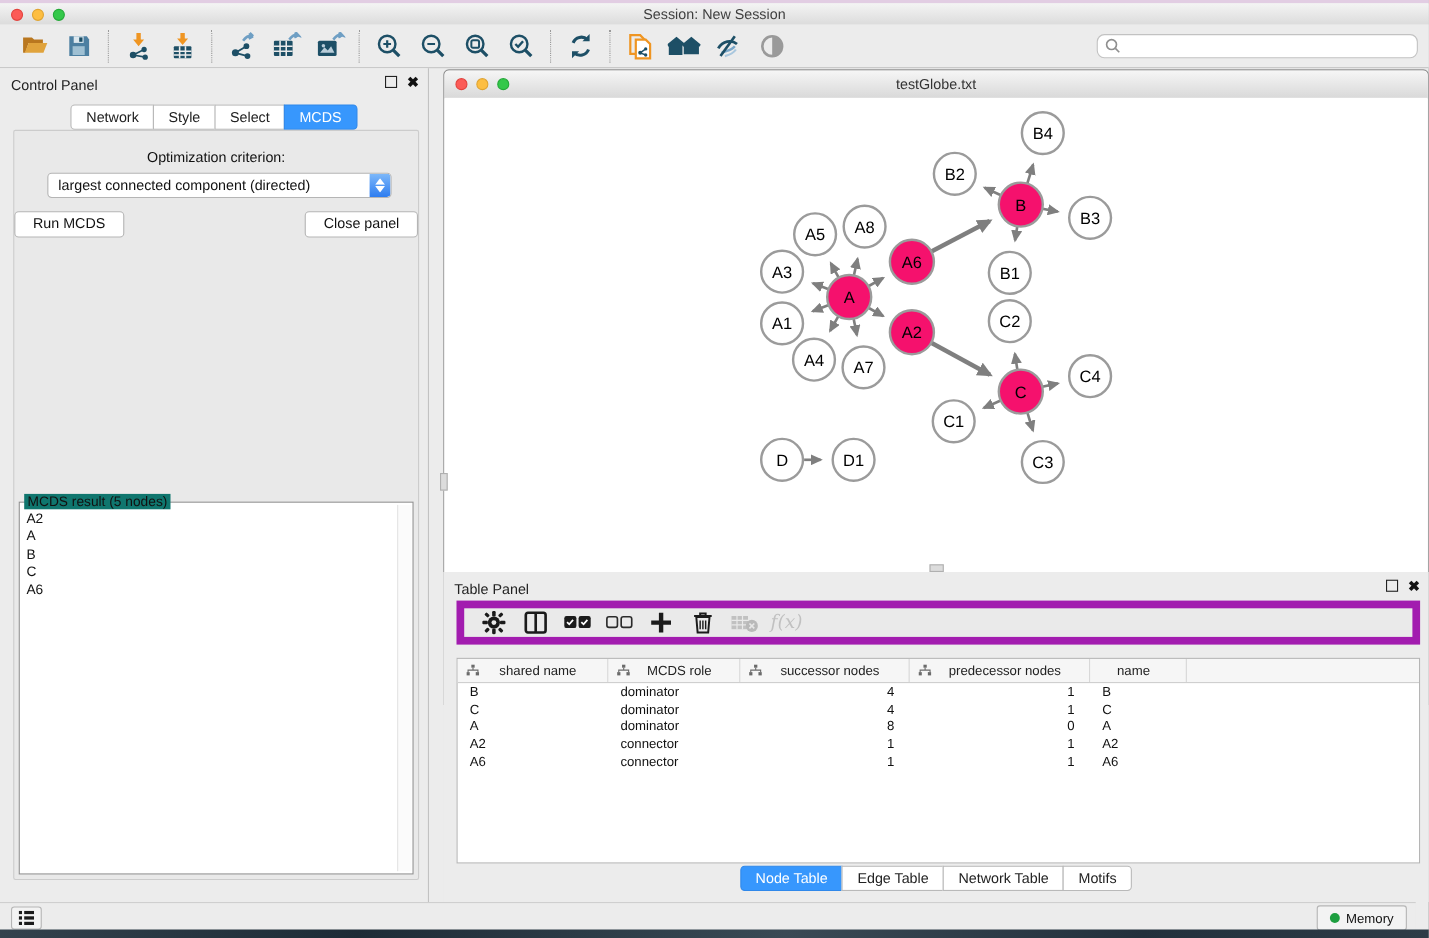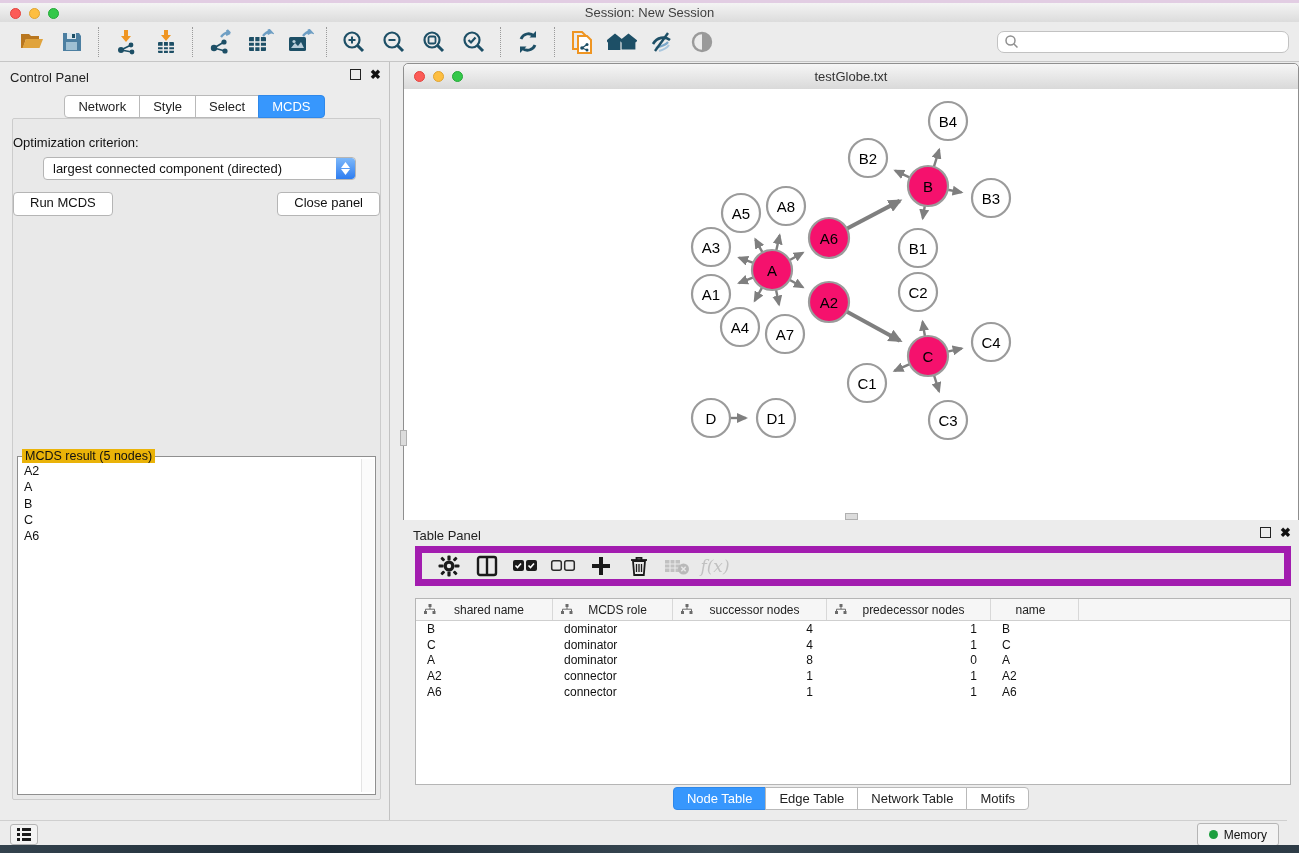--- a/index.html
+++ b/index.html
@@ -33,33 +33,33 @@
   .float-glyph{width:9px;height:9px;border:1.5px solid #222;display:inline-block;}
   .close-glyph{font-size:13px;font-weight:bold;color:#111;line-height:11px;}
   .cp-tabs{position:absolute;left:0;right:0;top:33px;display:flex;justify-content:center;}
   .tab{height:21px;line-height:21px;padding:0 13px;font-size:13px;background:#fff;
     border:1px solid #b9b9b9;margin-left:-1px;color:#222;}
   .tab.first{border-radius:4px 0 0 4px;margin-left:0;}
   .tab.last{border-radius:0 4px 4px 0;}
   .tab.active{background:#3797fd;border-color:#2f88ea;color:#fff;}
   .cp-content{position:absolute;left:12px;right:8px;top:56px;bottom:20px;background:#e9e9e9;
     border:1px solid #cccccc;border-radius:2px;}
-  .opt-label{position:absolute;left:0;right:0;top:16px;text-align:left;font-size:13px;color:#111;}
+  .opt-label{position:absolute;left:0;right:0;top:16px;text-align:center;font-size:13px;color:#111;}
   .criterion{position:absolute;left:30px;right:24px;top:38px;height:23px;background:#fff;
     border:1px solid #b5b5b5;border-radius:4px;display:flex;align-items:center;box-sizing:border-box;overflow:hidden;}
   .criterion .value{flex:1;font-size:13px;color:#111;padding-left:9px;white-space:nowrap;}
   .stepper{width:19px;height:100%;background:linear-gradient(#7db8fa,#2e7df0);display:flex;
     flex-direction:column;align-items:center;justify-content:center;gap:1px;border-radius:0 3px 3px 0;}
   .stepper svg{display:block;}
   .cp-buttons{position:absolute;left:0;right:0;top:73px;display:flex;justify-content:space-between;gap:14px;}
   .pushbtn{height:22px;line-height:20px;padding:0 16px;background:#fff;border:1px solid #b5b5b5;
     border-radius:4px;font-size:13px;color:#111;}
   .result-box{position:absolute;left:4px;right:4px;top:337px;bottom:4px;background:#fff;
     border:1px solid #8f8f8f;margin:0;}
-  .result-legend{position:absolute;top:-8px;left:4px;background:#eab308;padding:0 3px;
+  .result-legend{position:absolute;top:-8px;left:4px;background:#0f766e;padding:0 3px;
     font-size:12.5px;color:#111;}
   .result-list{position:absolute;left:0;top:6px;right:14px;bottom:2px;overflow:hidden;}
   .result-item{font-size:12.5px;color:#111;padding-left:6px;line-height:16.3px;}
   .result-scroll{position:absolute;right:1px;top:2px;bottom:2px;width:12px;background:#fbfbfb;
     border-left:1px solid #e4e4e4;}
   
   .net-window{position:absolute;left:403px;top:63px;width:896px;height:578px;background:#fff;
     border:1px solid #8f8f8f;border-radius:5px 5px 0 0;box-sizing:border-box;}
   .net-titlebar{position:absolute;left:0;top:0;right:0;height:25px;
     background:linear-gradient(#f6f6f6,#d9d9d9);border-bottom:1px solid #a8a8a8;border-radius:5px 5px 0 0;}

